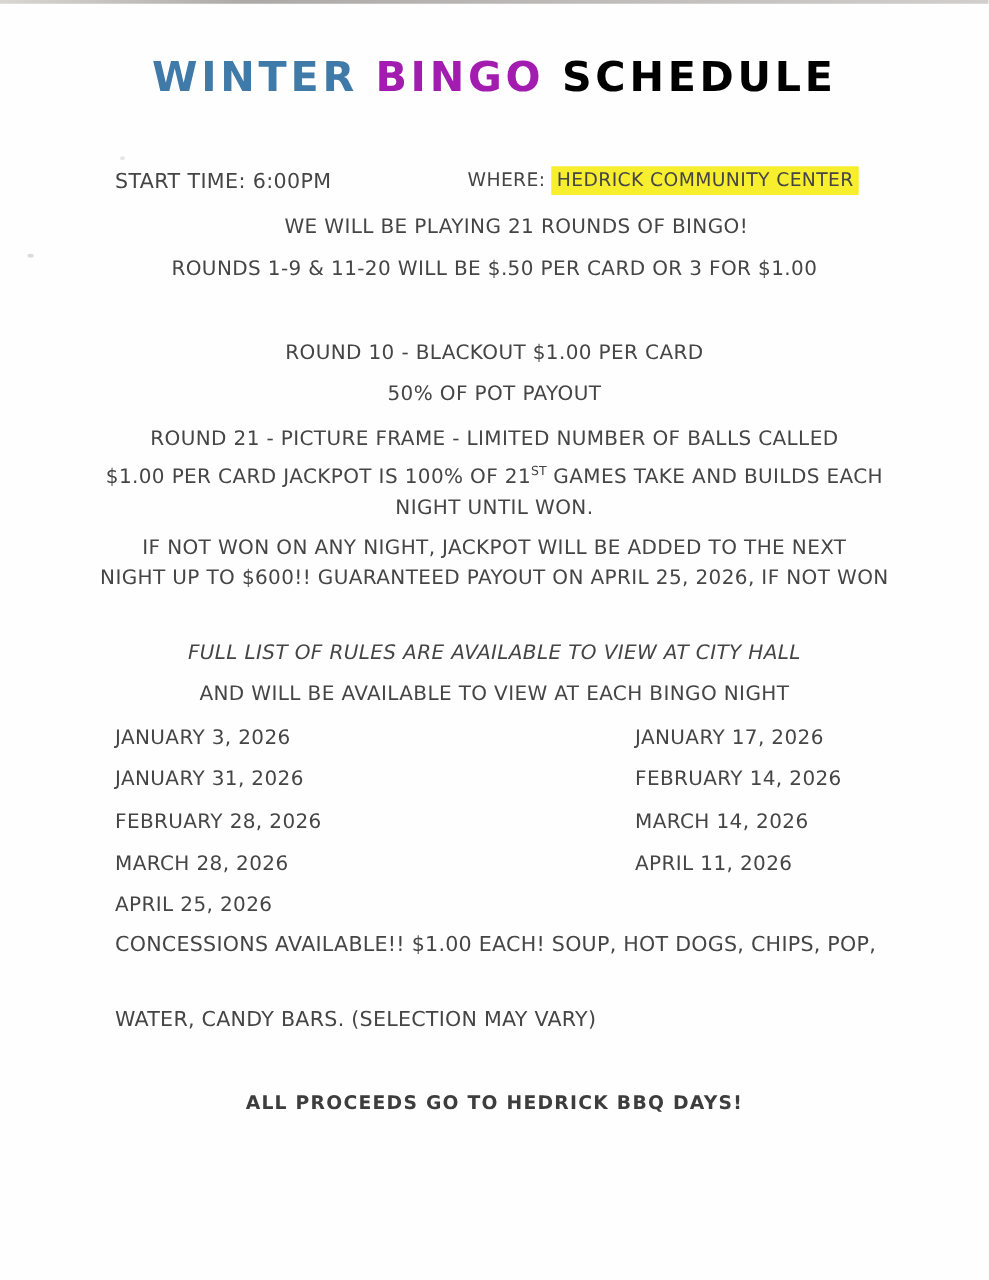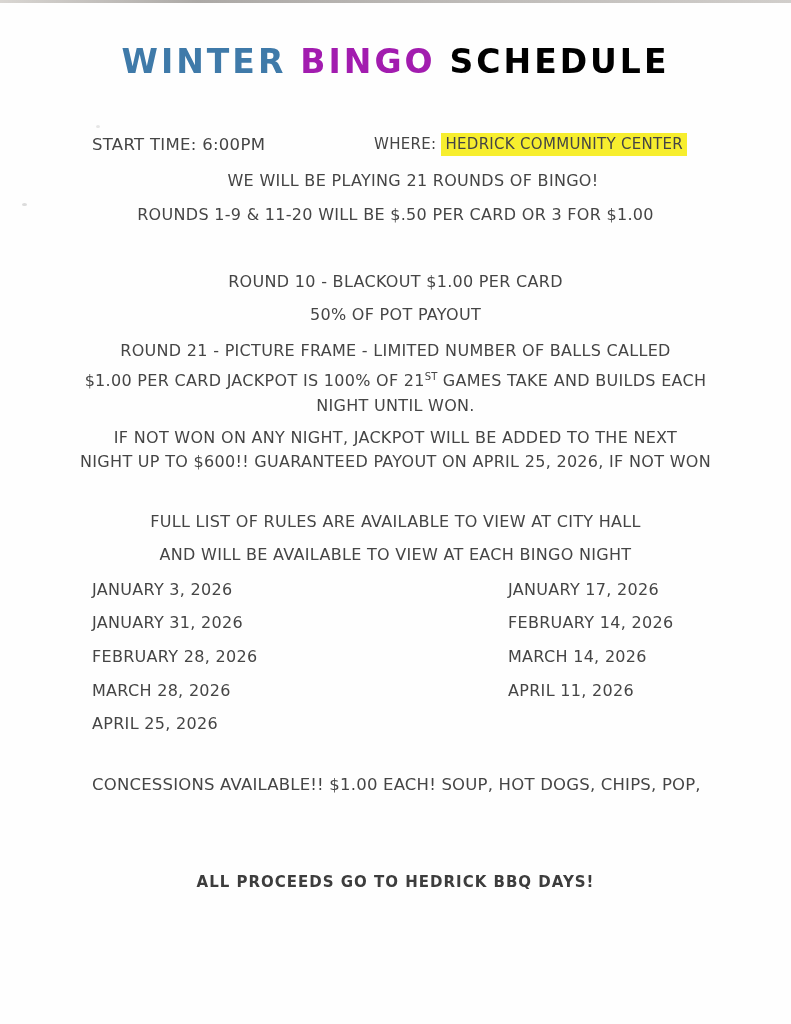--- a/index.html
+++ b/index.html
@@ -44,41 +44,41 @@
   .l2 { top: 205px; }
   .l3 { top: 238px; }
   .l4 { top: 272px; }
   .l5 { top: 305px; }
   .l6 { top: 341px; }
   .jack1 { top: 371px; }
   .jack2 { top: 396px; }
   .inw1 { top: 428px; }
   .inw2 { top: 452px; }
   .inw3 { top: 477px; }
-  .rules1 { top: 512px; }
+  .rules1 { top: 512px; font-style: italic; }
   .rules2 { top: 545px; }
   sup.st { font-size: 10px; vertical-align: super; letter-spacing: 0; }
   .date {
     position: absolute;
     font-size: 16px; letter-spacing: 0.3px;
     white-space: nowrap;
   }
   .dcol-left  { left: 92px; }
   .dcol-right { left: 508px; }
   .dr0 { top: 580px; }
   .dr1 { top: 613px; }
   .dr2 { top: 647px; }
   .dr3 { top: 681px; }
   .dr4 { top: 714px; }
   .concess {
     position: absolute; left: 92px;
     font-size: 16.5px; letter-spacing: 0.2px;
     white-space: nowrap;
   }
-  .c1 { top: 775px; }
+  .c1 { top: 746px; }
   .c2 { top: 806px; }
   .footer {
     position: absolute; top: 873px; left: 0; right: 0;
     text-align: center;
     font-size: 15px; font-weight: bold; letter-spacing: 1px;
     color: #3d3d3d;
   }
   .speck {
     position: absolute; background: #b9b9b9; border-radius: 50%;
   }
@@ -124,15 +124,16 @@
   <div class="date dcol-left dr2">FEBRUARY 28, 2026</div>
   <div class="date dcol-left dr3">MARCH 28, 2026</div>
   <div class="date dcol-left dr4">APRIL 25, 2026</div>
 
   <div class="date dcol-right dr0">JANUARY 17, 2026</div>
   <div class="date dcol-right dr1">FEBRUARY 14, 2026</div>
   <div class="date dcol-right dr2">MARCH 14, 2026</div>
   <div class="date dcol-right dr3">APRIL 11, 2026</div>
 
   <div class="concess c1">CONCESSIONS AVAILABLE!! $1.00 EACH! SOUP, HOT DOGS, CHIPS, POP,</div>
+  <div class="concess c2">WATER, CANDY BARS. (SELECTION MAY VARY)</div>
 
   <div class="footer">ALL PROCEEDS GO TO HEDRICK BBQ DAYS!</div>
 </div>
 
 </body></html>

